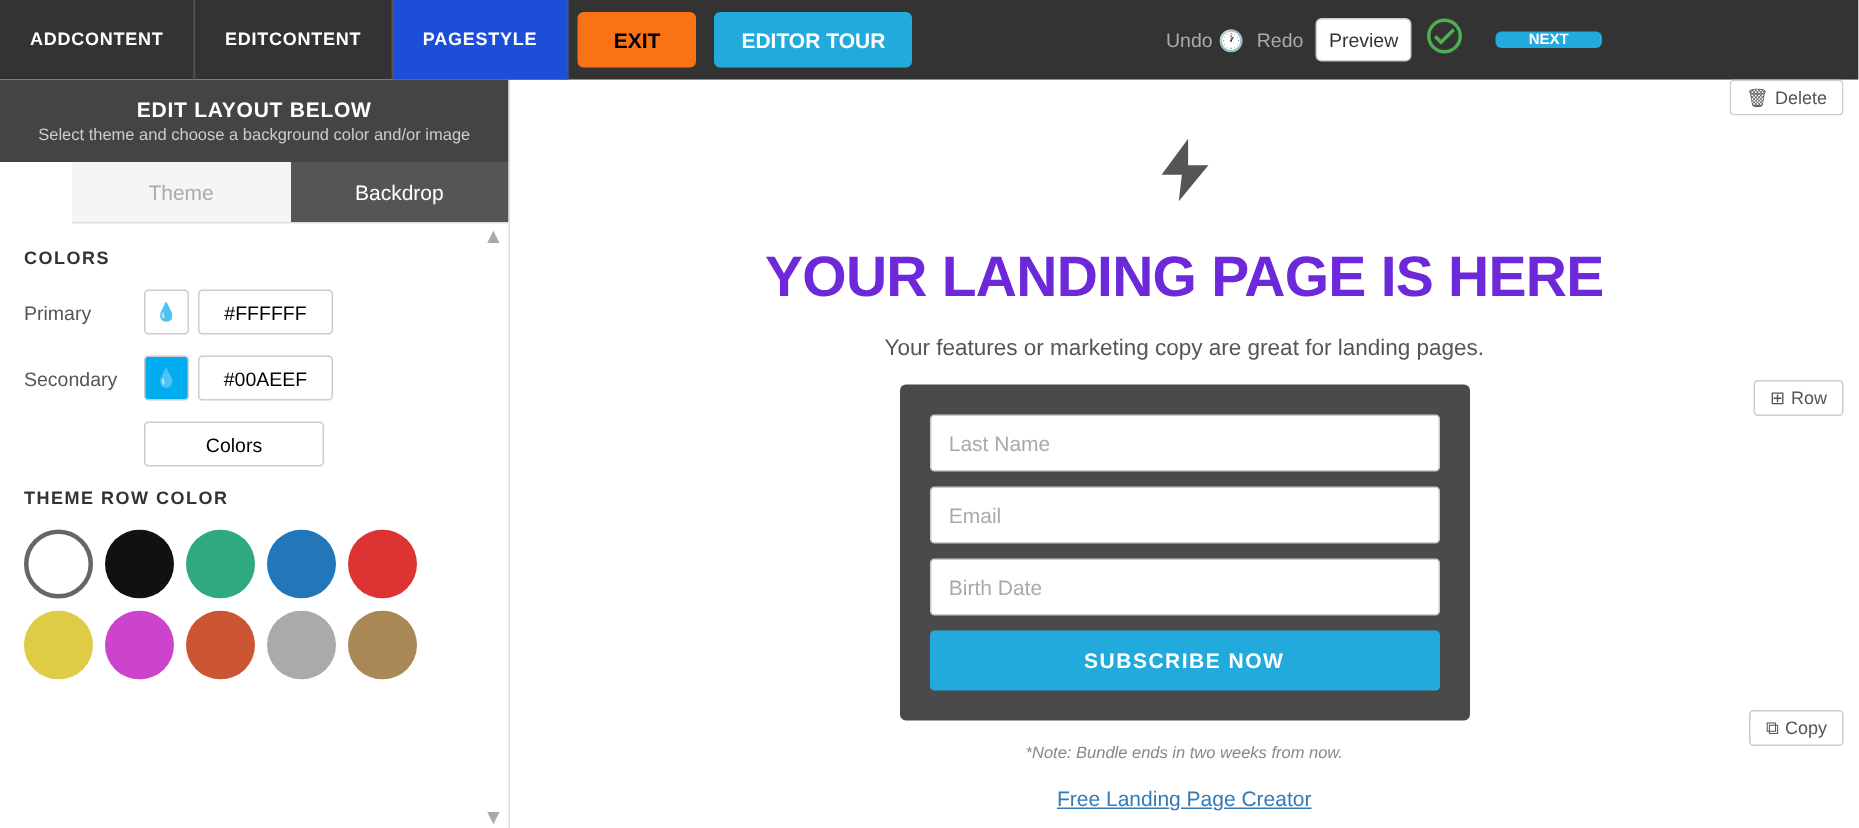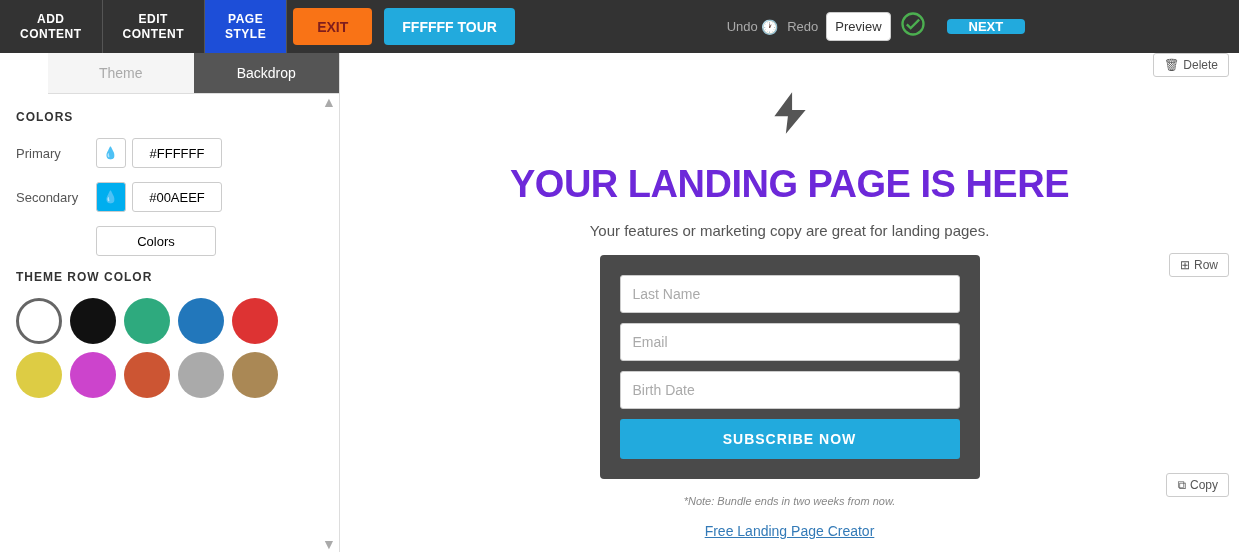--- a/index.html
+++ b/index.html
@@ -11,37 +11,37 @@
       align-items: stretch;
       height: 53px;
       background: #333;
       position: relative;
       z-index: 100;
     }
     .top-bar-section {
       display: flex;
       align-items: center;
       justify-content: center;
-      flex-direction: column;
+      flex-direction: row;
       padding: 0 20px;
       cursor: pointer;
       color: #fff;
       font-size: 12px;
       font-weight: bold;
       letter-spacing: 0.5px;
       border-right: 1px solid #555;
       text-align: center;
       line-height: 1.2;
     }
     .top-bar-section.active {
       background: #1d4ed8;
     }
     .btn-exit {
       background: #f97316;
-      color: #7f1d1d;
+      color: #000000;
       border: none;
       padding: 0 24px;
       font-size: 14px;
       font-weight: bold;
       cursor: pointer;
       margin: 8px 6px;
       border-radius: 4px;
     }
     .btn-editor-tour {
       background: #22aadd;
@@ -86,21 +86,21 @@
       cursor: pointer;
       color: #4caf50;
       font-size: 22px;
       margin-right: 4px;
     }
     .btn-next {
       background: #22aadd;
       color: white;
       border: none;
       padding: 0 22px;
-      font-size: 13px;
+      font-size: 10px;
       font-weight: bold;
       cursor: pointer;
       border-radius: 4px;
       margin: 8px 8px;
     }
     .btn-delete {
       position: absolute;
       right: 10px;
       top: 53px;
       background: white;
@@ -384,21 +384,21 @@
   </div>
   <div class="top-bar-section">
     <span>EDIT</span>
     <span>CONTENT</span>
   </div>
   <div class="top-bar-section active">
     <span>PAGE</span>
     <span>STYLE</span>
   </div>
   <button class="btn-exit">EXIT</button>
-  <button class="btn-editor-tour">FFFFFF TOUR</button>
+  <button class="btn-editor-tour">EDITOR TOUR</button>
   <div class="top-bar-center">
     <button class="btn-undo">
       <span>Undo</span>
       <span style="font-size:14px;">🕐</span>
     </button>
     <button class="btn-redo">
       <span>Redo</span>
     </button>
     <button class="btn-preview">Preview</button>
     <button class="btn-save">
@@ -409,20 +409,24 @@
     <button class="btn-next">NEXT</button>
   </div>
 </div>
 
 <button class="btn-delete">
   <span>🗑</span>
   <span>Delete</span>
 </button>
 
 <div class="left-panel">
+  <div class="panel-header">
+    <h3>EDIT LAYOUT BELOW</h3>
+    <p>Select theme and choose a background color and/or image</p>
+  </div>
   <div class="panel-tabs">
     <div class="panel-tab">Theme</div>
     <div class="panel-tab active">Backdrop</div>
   </div>
   <div class="panel-content">
     <div class="scroll-up">▲</div>
 
     <div class="section-title">COLORS</div>
 
     <div class="color-row">

